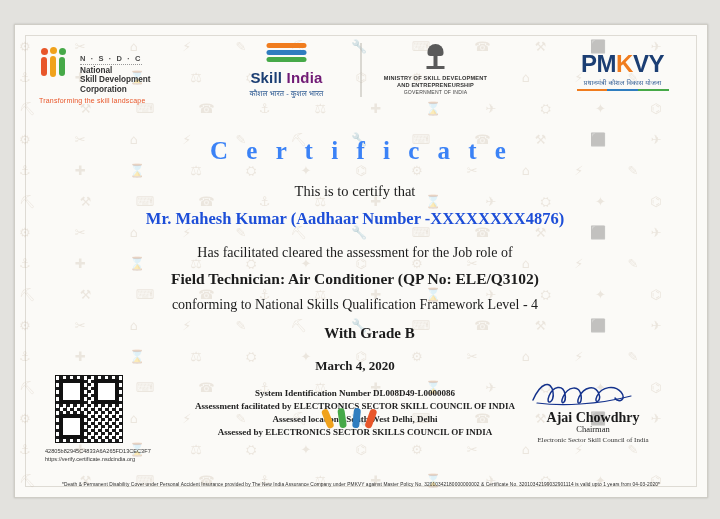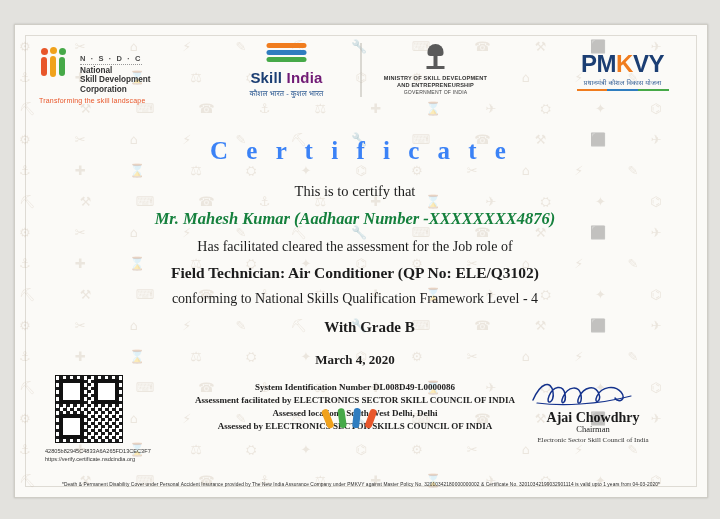--- a/index.html
+++ b/index.html
@@ -248,23 +248,22 @@
     position: absolute;
     top: 158px;
     left: 0; right: 12px;
     text-align: center;
     color: #1c1c1c;
   }
   .l-certify { font-size: 14.5px; margin-bottom: 9px; }
   .l-name {
     font-size: 16.5px;
     font-weight: bold;
-    color: #15803d;
-    margin-bottom: 10px;
-    font-style: italic;
+    color: #1d4ed8;
+    margin-bottom: 16px;
   }
   .l-assess { font-size: 14px; margin-bottom: 9px; }
   .l-role {
     font-size: 15.5px;
     font-weight: bold;
     margin-bottom: 9px;
   }
   .l-nsqf { font-size: 14px; margin-bottom: 12px; }
   .l-grade {
     font-size: 15px;

